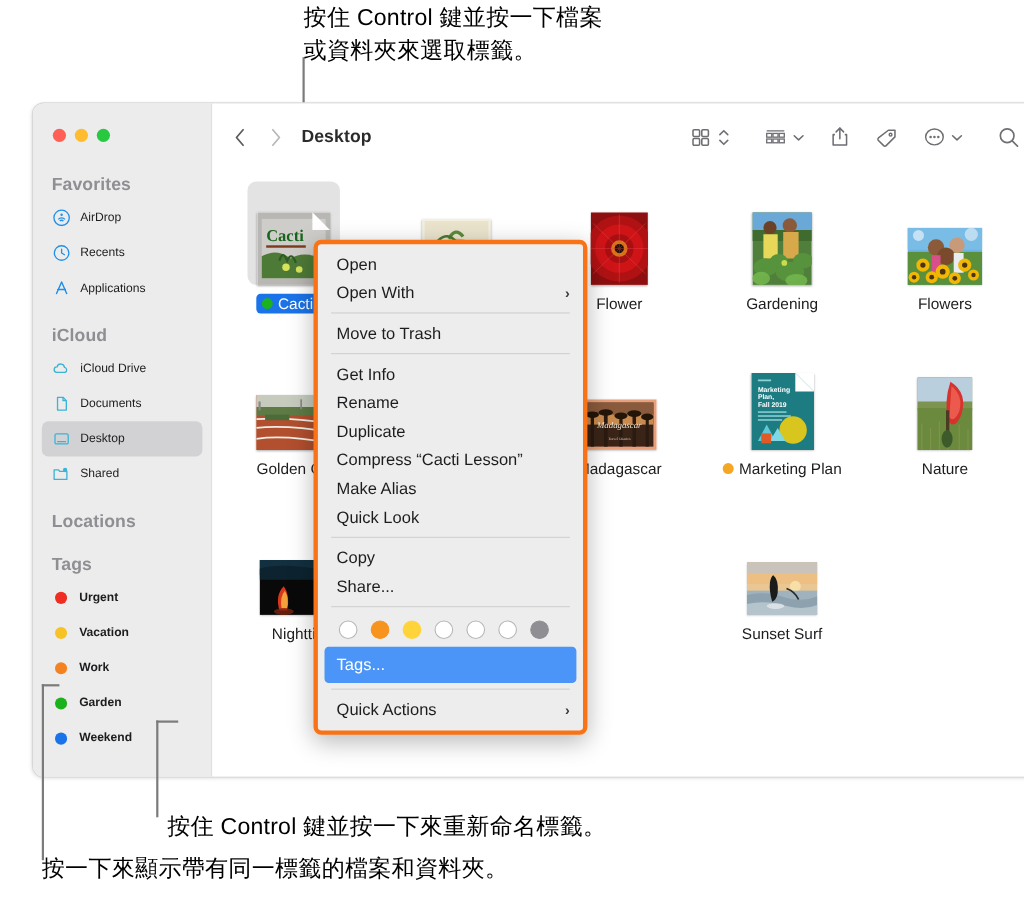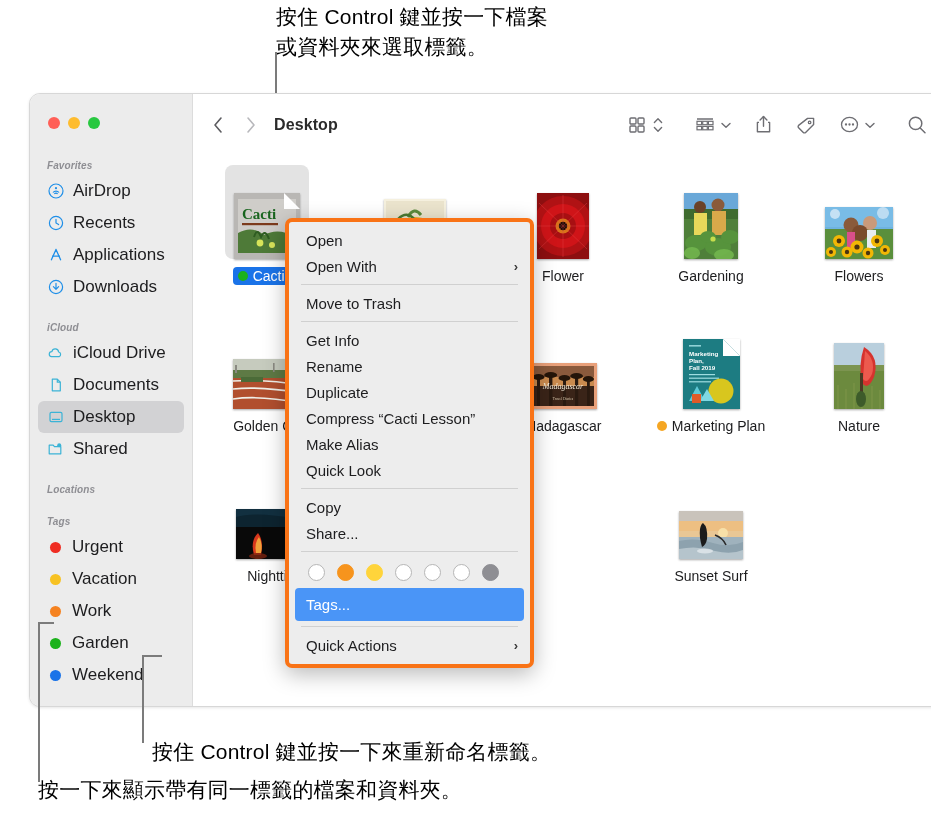--- a/index.html
+++ b/index.html
@@ -19,30 +19,30 @@
     background:#ffffff; border-radius:11px; border:1px solid #d7d7d7;
     box-shadow:0 1px 3px rgba(0,0,0,.10); overflow:hidden; display:flex; }
 
   
   #sidebar { width:163px; height:100%; background:#ececec; flex:0 0 163px;
     border-right:1px solid #dcdcdc; position:relative; }
   .traffic { position:absolute; top:23px; left:18px; display:flex; gap:8px; }
   .tl { width:12px; height:12px; border-radius:50%; }
   .tl.r{background:#ff5f57;} .tl.y{background:#febc2e;} .tl.g{background:#28c840;}
   .sb-scroll { padding-top:58px; }
-  .sb-head { font-size:10px; color:#8e8e93; font-weight:700; padding:8px 0 4px 17px;
-    letter-spacing:.1px;font-style:italic; }
+  .sb-head { font-size:16px; color:#8e8e93; font-weight:700; padding:8px 0 4px 17px;
+    letter-spacing:.1px; }
   .sb-item { display:flex; align-items:center; height:32px; margin:0 8px; padding-left:9px;
     border-radius:6px; gap:9px; }
   .sb-item.sel { background:#d2d2d4; }
   .sb-ico { width:17px; height:17px; flex:0 0 17px; display:flex; align-items:center;
     justify-content:center; color:#1f8fe8; }
-  .sb-label { font-size:17px; color:#1d1d1f; white-space:nowrap; }
+  .sb-label { font-size:11px; color:#1d1d1f; white-space:nowrap; }
   .tagdot { width:11px; height:11px; border-radius:50%; flex:0 0 11px; margin-left:3px; }
-  .sb-item.tagrow { gap:11px; padding-left:9px; }
+  .sb-item.tagrow { gap:11px; padding-left:9px;font-weight:bold; }
 
   
   #main { flex:1; position:relative; background:#ffffff; }
   #toolbar { height:61px; display:flex; align-items:center; padding:0 20px 0 12px;
     position:relative; }
   .navbtns { display:flex; gap:6px; margin-right:11px; }
   .navbtn { width:26px; height:26px; display:flex; align-items:center; justify-content:center; }
   .chev { display:block; }
   #win-title { font-size:16px; font-weight:700; color:#2b2b2b; letter-spacing:.1px; }
   .tb-right { position:absolute; right:20px; top:0; height:61px; display:flex;
@@ -128,29 +128,20 @@
         <div class="sb-item">
           <span class="sb-ico">
             <svg width="16" height="16" viewBox="0 0 16 16">
                 <path d="M8 2.4 L12.6 12.8 M8 2.4 L3.4 12.8" stroke="#1f8fe8" stroke-width="1.3" fill="none" stroke-linecap="round"></path>
               <path d="M4.6 9.2h6.8" stroke="#1f8fe8" stroke-width="1.3" stroke-linecap="round"></path>
               </svg>
             </span>
           <span class="sb-label">Applications</span>
         </div>
 
-        <div class="sb-item">
-          <span class="sb-ico">
-            <svg width="16" height="16" viewBox="0 0 16 16">
-                <circle cx="8" cy="8" r="6.6" fill="none" stroke="#1f8fe8" stroke-width="1.2"></circle>
-                <path d="M8 4.3v6M5.4 7.6 8 10.3l2.6-2.7" fill="none" stroke="#1f8fe8" stroke-width="1.2" stroke-linecap="round" stroke-linejoin="round"></path>
-              </svg>
-            </span>
-          <span class="sb-label">Downloads</span>
-        </div>
 
         <div class="sb-head" style="margin-top:11px;">iCloud</div>
 
         <div class="sb-item">
           <span class="sb-ico">
             <svg width="17" height="17" viewBox="0 0 17 17">
                 <path d="M4.6 11.6a2.5 2.5 0 0 1 .3-5
               A3.4 3.4 0 0 1 11.6 7a2.4 2.4 0 0 1 .5 4.6z" fill="none" stroke="#3bb3d6" stroke-width="1.2" stroke-linejoin="round"></path>
               </svg>
             </span>

